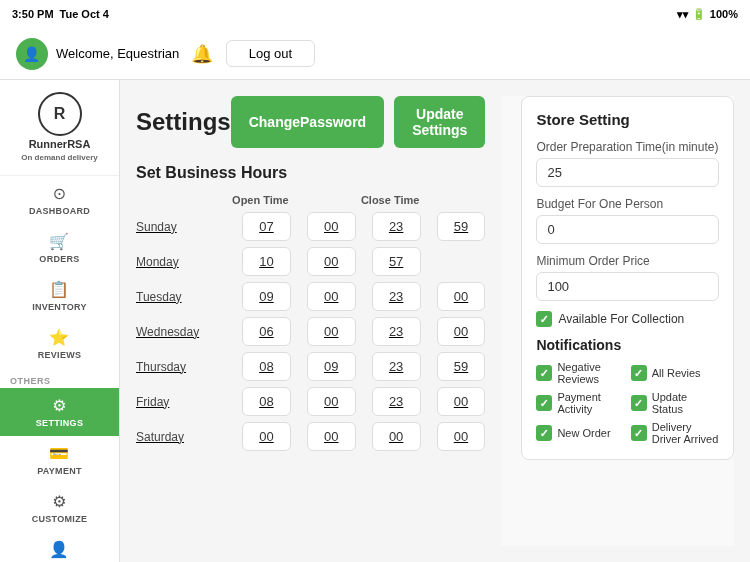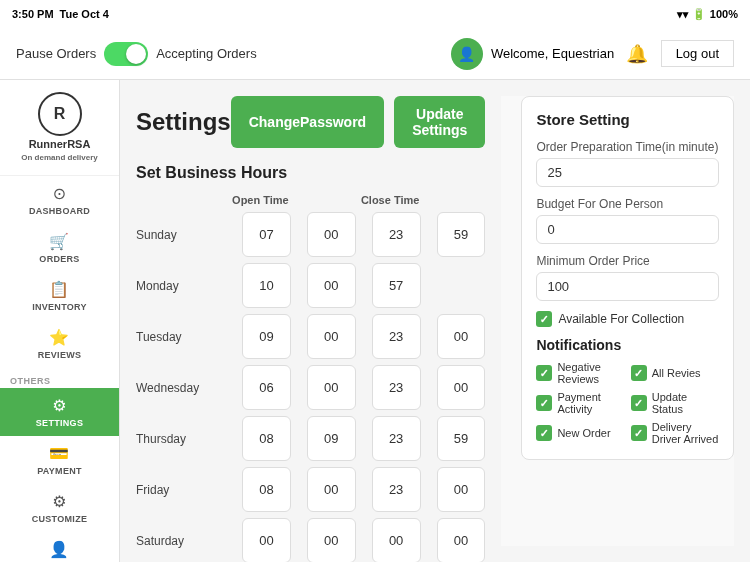--- a/index.html
+++ b/index.html
@@ -37,21 +37,21 @@
     .toggle-knob {
       width: 20px; height: 20px; background: #fff; border-radius: 50%;
       position: absolute; top: 2px; left: 22px;
       box-shadow: 0 1px 3px rgba(0,0,0,0.3);
     }
     .accepting-text { color: #333; font-size: 13px; font-weight: 500; }
     .top-bar-right { display: flex; align-items: center; gap: 12px; }
     .user-info { display: flex; align-items: center; gap: 8px; font-size: 13px; }
     .avatar { width: 32px; height: 32px; background: #4caf50; border-radius: 50%; display: flex; align-items: center; justify-content: center; color: #fff; font-size: 14px; }
     .bell-icon { font-size: 18px; color: #333; }
-    .logout-btn { background: #fff; border: 1px solid #ddd; padding: 5px 14px; border-radius: 0; font-size: 13px; cursor: pointer; }
+    .logout-btn { background: #fff; border: 1px solid #ddd; padding: 5px 22px; border-radius: 6px; font-size: 13px; cursor: pointer; }
 
     
     .main-layout { display: flex; flex: 1; overflow: hidden; }
 
     
     .sidebar { width: 120px; background: #fff; border-right: 1px solid #e0e0e0; display: flex; flex-direction: column; padding-top: 0; }
     .logo-area { padding: 12px 10px; display: flex; align-items: center; justify-content: center; flex-direction: column; border-bottom: 1px solid #f0f0f0; }
     .logo-circle { width: 44px; height: 44px; border: 2px solid #333; border-radius: 50%; display: flex; align-items: center; justify-content: center; font-weight: 900; font-size: 16px; color: #333; background: #fff; }
     .logo-text { font-size: 11px; font-weight: 700; color: #333; line-height: 1.1; text-align: center; margin-top: 2px; }
     .logo-sub { font-size: 8px; color: #666; }
@@ -67,23 +67,23 @@
     .page-header { display: flex; justify-content: space-between; align-items: center; margin-bottom: 16px; }
     .page-title { font-size: 24px; font-weight: 700; color: #222; }
     .header-buttons { display: flex; gap: 10px; }
     .btn-green { background: #4caf50; color: #fff; border: none; padding: 10px 18px; border-radius: 6px; font-size: 14px; font-weight: 600; cursor: pointer; }
 
     
     .section-title { font-size: 16px; font-weight: 700; color: #222; margin-bottom: 12px; }
     .hours-table { width: 100%; }
     .hours-header { display: grid; grid-template-columns: 90px 1fr 1fr 1fr 1fr; gap: 4px; margin-bottom: 6px; text-align: center; }
     .hours-header span { font-size: 11px; color: #555; font-weight: 600; }
-    .hours-row { display: grid; grid-template-columns: 90px 1fr 1fr 1fr 1fr; gap: 16px; margin-bottom: 6px; align-items: center; }
+    .hours-row { display: grid; grid-template-columns: 90px 1fr 1fr 1fr 1fr; gap: 16px; margin-bottom: 6px; align-items: center; text-decoration: underline; }
     .day-label { font-size: 12px; color: #444; }
-    .time-input { background: #fff; border: 1px solid #ddd; border-radius: 6px; padding: 14px 4px; text-align: center; font-size: 13px; color: #333; }
+    .time-input { background: #fff; border: 1px solid #ddd; border-radius: 6px; padding: 6px 4px; text-align: center; font-size: 13px; color: #333; }
 
     
     .right-panel { width: 240px; background: #f9f9f9; padding: 0 0 0 20px; }
     .store-setting-card { background: #fff; border: 1px solid #e0e0e0; border-radius: 8px; padding: 14px; margin-bottom: 0; }
     .store-title { font-size: 15px; font-weight: 700; color: #222; margin-bottom: 12px; }
     .field-label { font-size: 12px; color: #555; margin-bottom: 4px; }
     .field-value { background: #fff; border: 1px solid #ddd; border-radius: 6px; padding: 6px 10px; font-size: 13px; color: #333; margin-bottom: 10px; }
     .checkbox-row { display: flex; align-items: center; gap: 6px; margin-bottom: 10px; font-size: 12px; color: #333; }
     .check-box { width: 16px; height: 16px; background: #4caf50; border-radius: 3px; display: flex; align-items: center; justify-content: center; flex-shrink: 0; }
     .check-box::after { content: '✓'; color: #fff; font-size: 11px; font-weight: 700; }
@@ -104,27 +104,20 @@
     <span>Tue Oct 4</span>
   </div>
   <div class="status-bar-right">
     <span>▾▾</span>
     <span>🔋</span>
     <span>100%</span>
   </div>
 </div>
 
 <div class="top-bar">
-  <div class="pause-orders">
-    <span>Pause Orders</span>
-    <div class="toggle-switch">
-      <div class="toggle-knob"></div>
-    </div>
-    <span class="accepting-text">Accepting Orders</span>
-  </div>
   <div class="top-bar-right">
     <div class="user-info">
       <div class="avatar">👤</div>
       <span>Welcome, Equestrian</span>
     </div>
     <span class="bell-icon">🔔</span>
     <button class="logout-btn">Log out</button>
   </div>
 </div>
 

